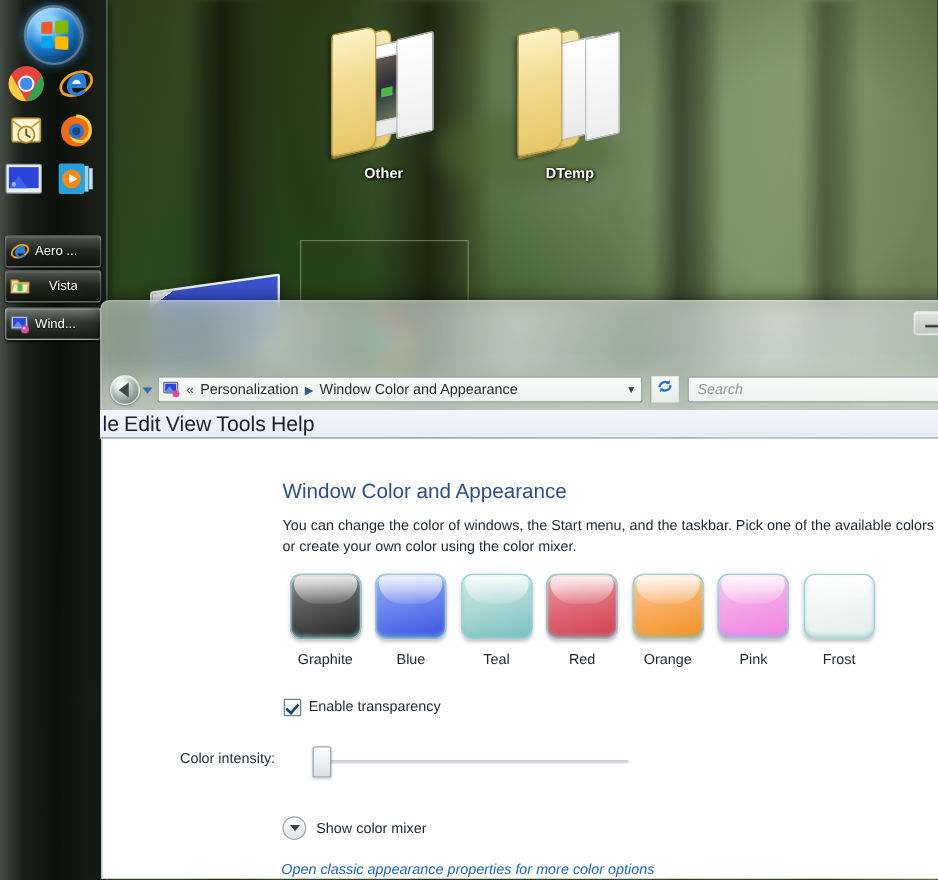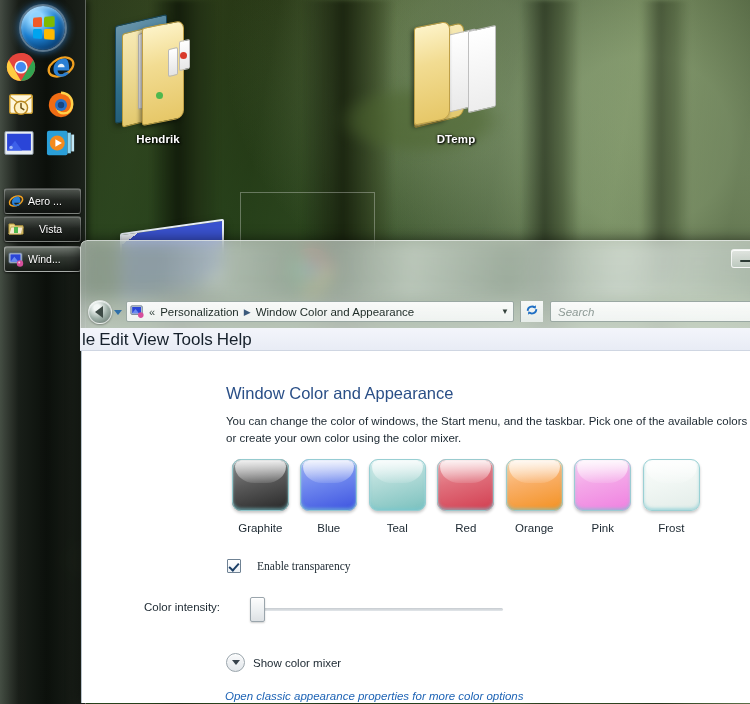--- a/index.html
+++ b/index.html
@@ -128,21 +128,21 @@
   .swatches{position:absolute;left:144px;top:108px;width:548px;display:flex;}
   .sw{width:68.5px;text-align:center;}
   .sw .chip{width:57px;height:52px;margin:0 auto;border-radius:9px;position:relative;
     box-shadow:0 2px 3px rgba(0,0,0,.22);}
   .sw .chip::before{content:"";position:absolute;left:3px;top:2px;right:3px;height:42%;border-radius:7px 7px 50% 50%/7px 7px 22px 22px;
     background:linear-gradient(180deg,rgba(255,255,255,.85),rgba(255,255,255,.12));}
   .sw .chip::after{content:"";position:absolute;inset:0;border-radius:9px;
     border:1px solid rgba(150,205,210,.95);box-shadow:inset 0 -2px 3px rgba(120,200,210,.55),inset 0 1px 1px rgba(255,255,255,.9);}
   .sw .lab{margin-top:11px;font-size:11.5px;color:#1b2730;}
 
-  .cbrow{position:absolute;left:145px;top:208px;display:flex;align-items:center;gap:16px;font-family:Liberation Serif, serif;}
+  .cbrow{position:absolute;left:145px;top:208px;display:flex;align-items:center;gap:6px;}
   .cbox{width:12px;height:12px;background:linear-gradient(180deg,#fff,#eef2f6);border:1px solid #6f8294;border-radius:1px;position:relative;}
   .cbox::after{content:"";position:absolute;left:3px;top:1px;width:4px;height:8px;border:solid #1b3e66;border-width:0 2px 2px 0;transform:rotate(42deg);}
   .cbrow .lab{font-size:11.5px;color:#1b2730;}
   .intlabel{position:absolute;left:144px;top:601px;font-size:11.5px;color:#1b2730;}
   .track{position:absolute;left:259px;top:608px;width:244px;height:3px;
     background:linear-gradient(180deg,#c6cbd0,#e3e7ea);border-radius:2px;}
   .thumb{position:absolute;left:250px;top:597px;width:13px;height:23px;border-radius:2px;
     background:linear-gradient(180deg,#fdfdfd,#eceff1 55%,#dde1e4);border:1px solid #9aa5ac;
     box-shadow:inset 0 1px 0 #fff,0 1px 2px rgba(0,0,0,.2);}
 
@@ -169,44 +169,35 @@
   <div class="ghost" style="left:240px;top:192px;width:133px;height:78px;"></div>
   <div style="position:absolute;left:120px;top:226px;width:100px;height:62px;
               background:linear-gradient(150deg,#f2f5fa 0 8%,#3a52cf 8% 88%,#d8dee8 88%);
               border:2px solid #e8eef6;border-radius:2px;transform:skewY(-8deg);box-shadow:0 4px 10px rgba(0,0,0,.45);"></div>
   <div class="chromeorb" style="left:288px;top:248px;">
     <i style="background:conic-gradient(from -30deg,#e4453c 0 33%,#ffcd41 33% 66%,#32a350 66% 100%);"></i>
     <i style="inset:30%;border-radius:50%;background:#f3f6f9;"></i>
     <i style="inset:34%;border-radius:50%;background:#4389f1;"></i>
   </div>
 
-  <div class="dicon" style="left:103px;top:8px;">
+
+  <div class="dicon" style="left:252px;top:8px;">
     <div class="glyph">
-      <div style="position:absolute;left:12px;top:12px;width:50px;height:96px;border-radius:3px;
-                  background:linear-gradient(160deg,#6a95ab,#2f6e8a 55%,#1d5570);border:1px solid #17485f;
-                  transform:skewY(-13deg);box-shadow:0 3px 6px rgba(0,0,0,.5);">
-        <div style="position:absolute;left:8px;top:14px;width:24px;height:32px;background:#dfeef6;border:1px solid #9fc2d2;border-radius:2px;"></div>
-        <div style="position:absolute;left:16px;top:20px;width:9px;height:9px;border-radius:50%;background:#6d8fa0;"></div>
-        <div style="position:absolute;left:12px;top:31px;width:17px;height:11px;border-radius:7px 7px 0 0;background:#6d8fa0;"></div>
-      </div>
       <div class="folder">
-        <div class="f-back"></div>
-        <div class="f-sheet" style="left:22px;top:10px;width:14px;height:74px;"></div>
-        <div class="f-sheet" style="left:38px;top:8px;width:12px;height:76px;background:linear-gradient(180deg,#fff,#ececec);"></div>
-        <div class="f-front" style="left:26px;width:40px;"></div>
-        <div class="tabstub" style="left:52px;top:26px;background:linear-gradient(180deg,#fff,#e4e4e4);"></div>
-        <div style="position:absolute;left:63px;top:18px;width:9px;height:28px;border-radius:2px;
-                    background:linear-gradient(180deg,#fff,#e7e7e7);border:1px solid #bdbdbd;transform:skewY(-12deg);"></div>
-        <div style="position:absolute;left:64px;top:30px;width:7px;height:7px;border-radius:50%;background:#d93a2b;"></div>
-        <div style="position:absolute;left:40px;top:70px;width:7px;height:7px;border-radius:50%;background:#4eb84e;"></div>
-      </div>
-    </div>
-    <div class="cap">Hendrik</div>
-  </div>
-
+        <div class="f-back" style="left:0;width:46px;"></div>
+        <div class="f-sheet" style="left:28px;top:12px;width:34px;height:72px;"></div>
+        <div style="position:absolute;left:30px;top:22px;width:30px;height:50px;transform:skewY(-12deg);
+                    background:linear-gradient(160deg,#6d5f50,#2c2f3a 45%,#6d8060);border:1px solid #cfcfcf;"></div>
+        <div style="position:absolute;left:40px;top:48px;width:9px;height:7px;background:#4eb84e;transform:skewY(-12deg);"></div>
+        <div class="f-sheet" style="left:52px;top:6px;width:28px;height:78px;background:linear-gradient(180deg,#fff,#eee);"></div>
+        <div class="f-front" style="left:0;top:2px;width:34px;"></div>
+      </div>
+    </div>
+    <div class="cap">Other</div>
+  </div>
 
   <div class="dicon" style="left:401px;top:8px;">
     <div class="glyph">
       <div class="folder">
         <div class="f-back" style="left:0;width:48px;"></div>
         <div class="f-sheet" style="left:30px;top:10px;width:30px;height:76px;"></div>
         <div class="f-sheet" style="left:54px;top:6px;width:26px;height:80px;background:linear-gradient(180deg,#fff,#ededed);"></div>
         <div class="f-front" style="left:0;top:2px;width:34px;"></div>
       </div>
     </div>

